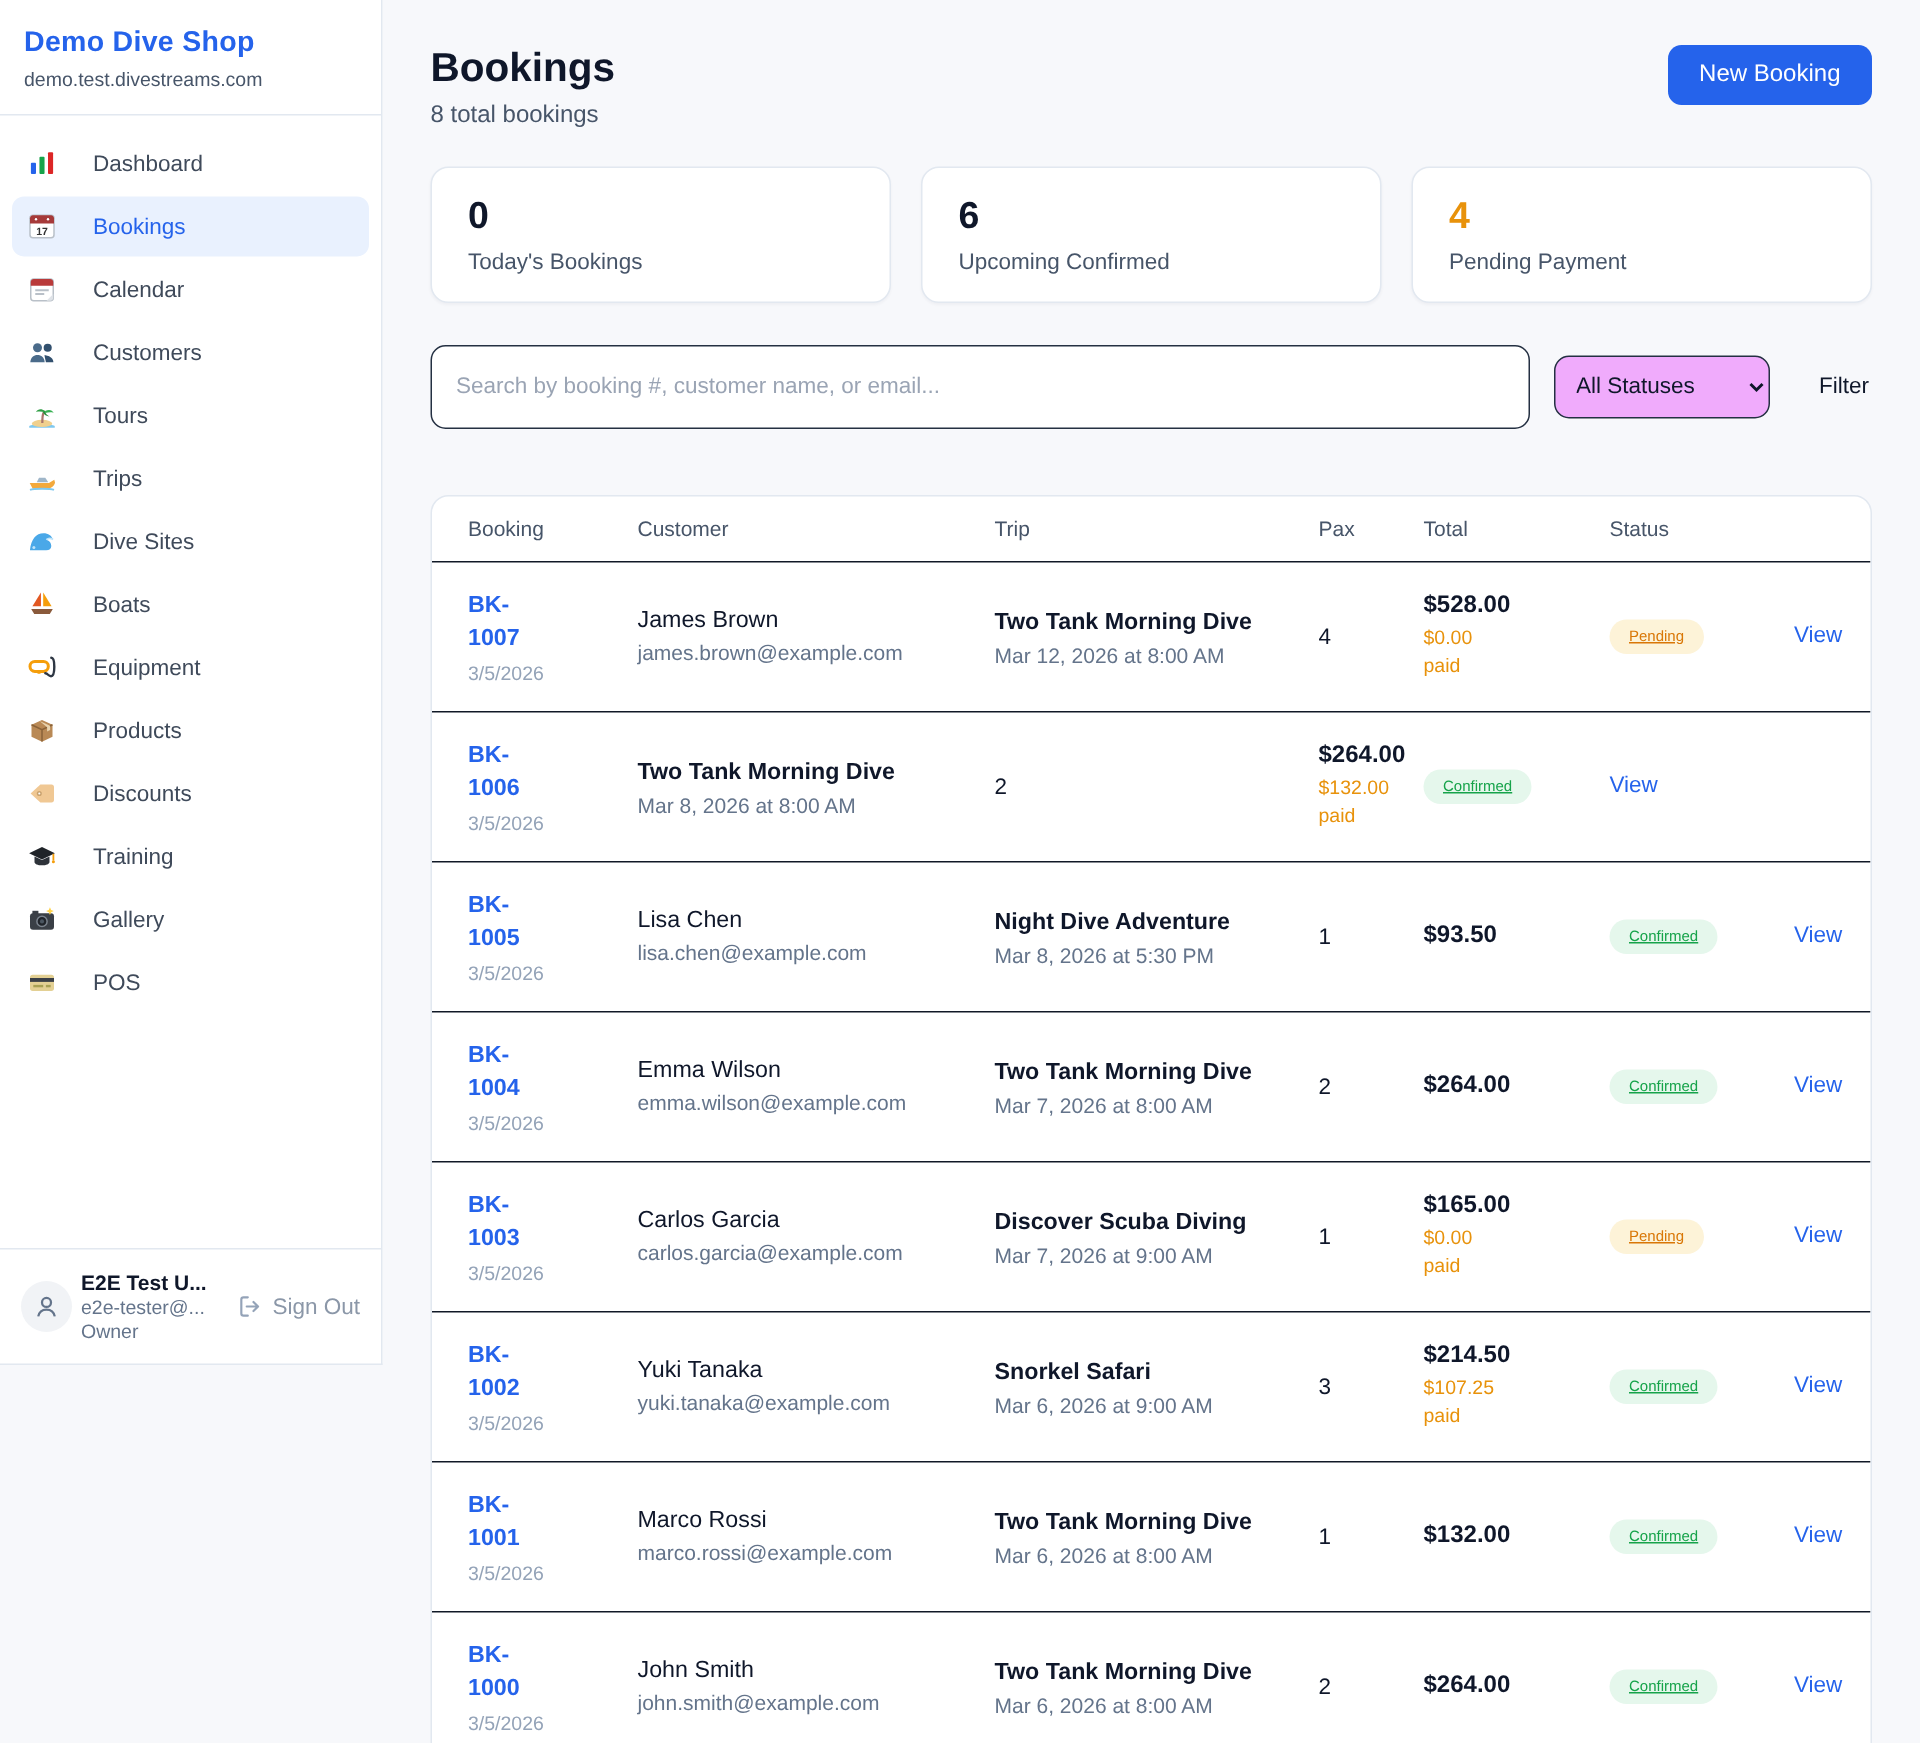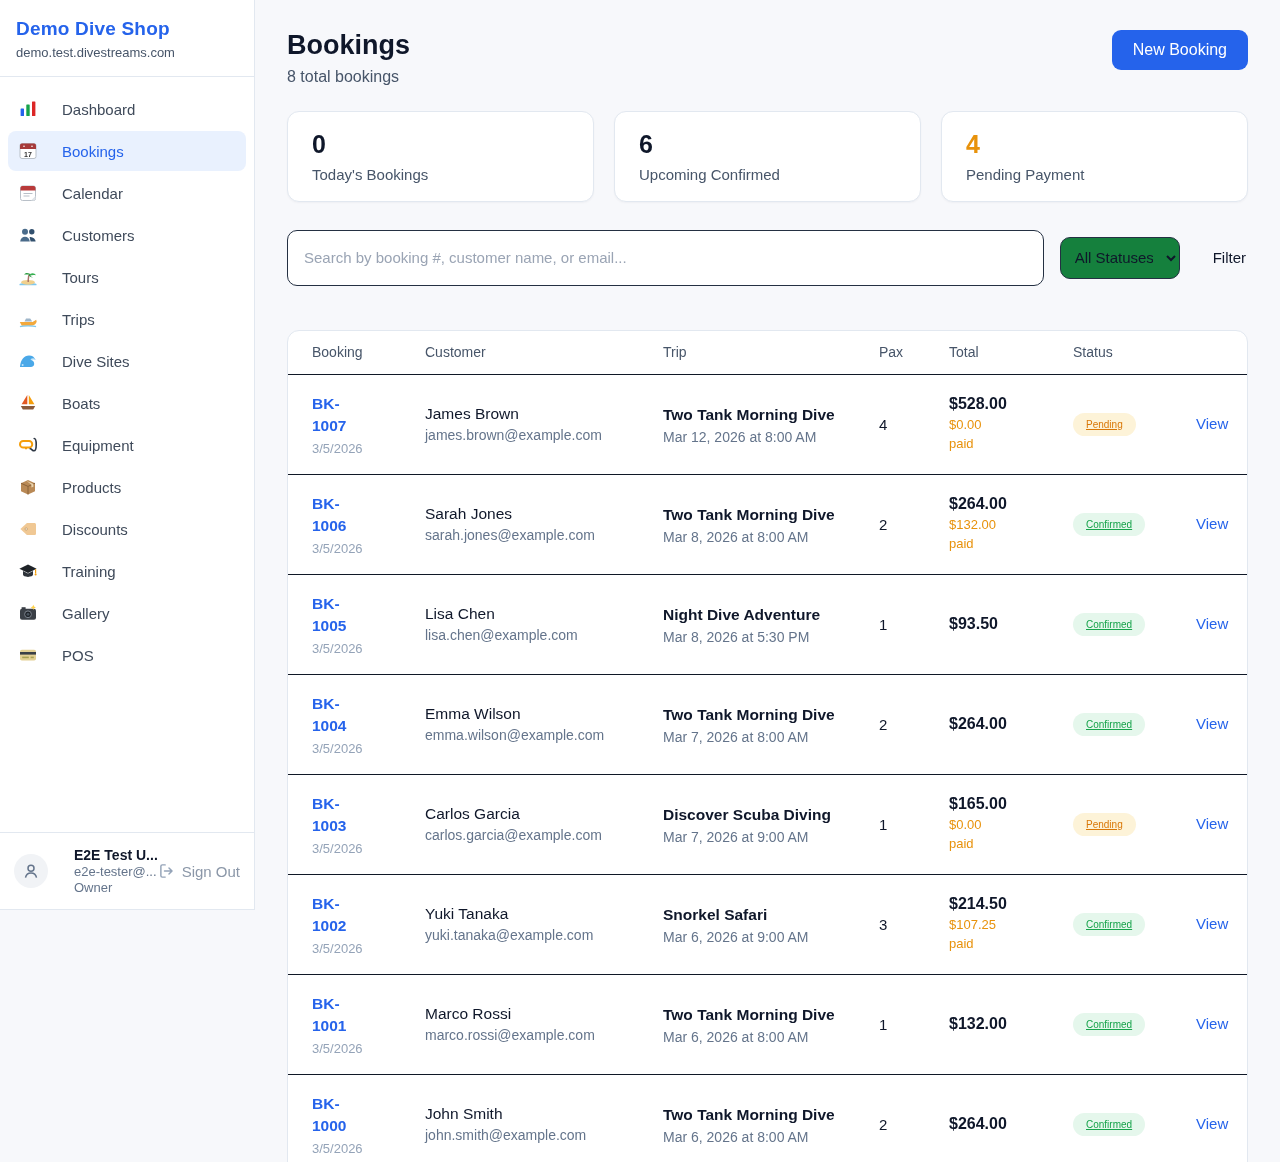--- a/index.html
+++ b/index.html
@@ -39,21 +39,21 @@
   .nav-item{
     display:flex;align-items:center;gap:24px;
     padding:10px 10px;border-radius:8px;cursor:pointer;
     color:#3f4a5a;font-size:15px;text-decoration:none;margin-bottom:2px;
   }
   .nav-item.active{background:#e9f1fe;color:var(--c-accent);font-weight:500;}
   .nav-icon{width:20px;height:20px;display:inline-flex;flex:0 0 20px;}
   .nav-icon svg{width:20px;height:20px;display:block;}
   .side-footer{
     border-top:1px solid var(--c-border);
-    padding:14px 14px;display:flex;align-items:center;gap:26px;
+    padding:14px 14px;display:flex;align-items:center;gap:6px;
   }
   .avatar{
     width:34px;height:34px;border-radius:50%;background:#f1f3f6;
     display:flex;align-items:center;justify-content:center;flex:0 0 34px;
   }
   .avatar svg{width:20px;height:20px;}
   .user-info{flex:1;min-width:0;}
   .user-name{font-size:14px;font-weight:700;color:var(--c-dark);white-space:nowrap;}
   .user-email,.user-role{font-size:13px;color:var(--c-gray);white-space:nowrap;margin-top:1px;}
   .signout{
@@ -82,22 +82,22 @@
   .stat-label{font-size:15px;color:#475569;margin-top:7px;}
 
   .filter-row{display:flex;align-items:center;margin-top:28px;}
   .search-input{
     flex:1;height:56px;border:1px solid #243042;border-radius:10px;
     padding:0 16px;font-size:15px;font-family:inherit;color:var(--c-dark);background:#fff;
   }
   .search-input::placeholder{color:#9aa4b4;}
   .status-select{
     height:42px;margin-left:16px;border:1px solid #243042;border-radius:10px;
-    background:#15803d;font-size:15px;font-family:inherit;color:var(--c-dark);
-    padding:0 10px;width:120px;cursor:pointer;
+    background:#f0abfc;font-size:15px;font-family:inherit;color:var(--c-dark);
+    padding:0 10px;width:144px;cursor:pointer;
   }
   .filter-btn{
     background:none;border:none;cursor:pointer;font-family:inherit;
     font-size:15px;font-weight:500;color:var(--c-dark);margin-left:33px;margin-right:2px;
   }
 
   
   .table{
     background:#fff;border:1px solid var(--c-border);border-radius:12px;
     margin-top:44px;overflow:hidden;
@@ -395,24 +395,20 @@
     <div class="cell c-view">
       <a class="view-link">View</a>
     </div>
   </div>
 
   <div class="trow">
     <div class="cell c-booking">
       <a class="bk-id">BK-1006</a>
       <div class="bk-date">3/5/2026</div>
     </div>
-    <div class="cell c-customer">
-      <div class="cust-name">Sarah Jones</div>
-      <div class="cust-email">sarah.jones@example.com</div>
-    </div>
     <div class="cell c-trip">
       <div class="trip-name">Two Tank Morning Dive</div>
       <div class="trip-time">Mar 8, 2026 at 8:00 AM</div>
     </div>
     <div class="cell c-pax">2</div>
     <div class="cell c-total">
       <div class="total-amt">$264.00</div>
       <div class="total-paid">$132.00 paid</div>
     </div>
     <div class="cell c-status">

